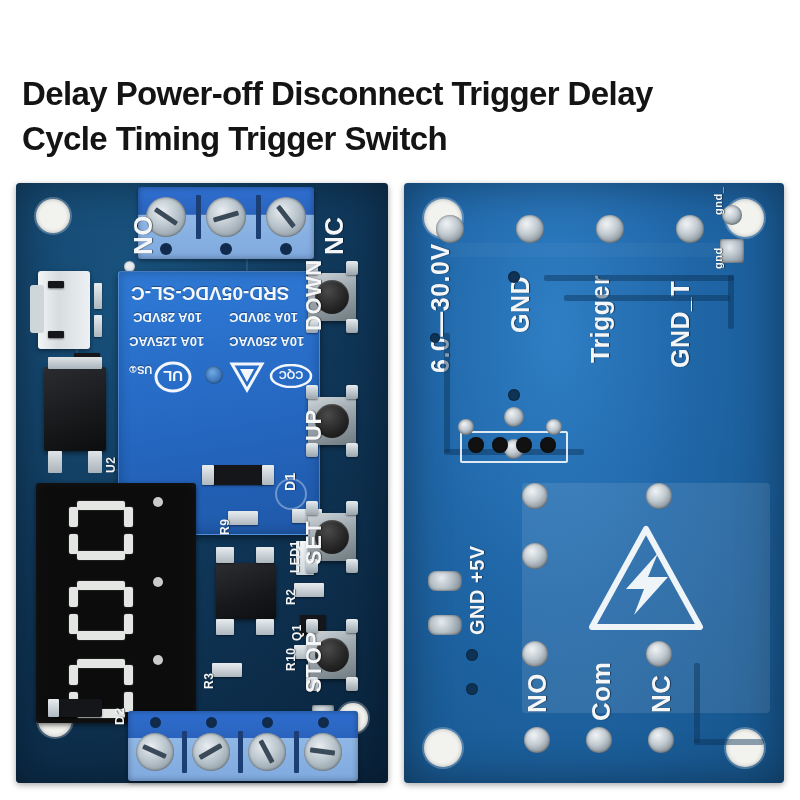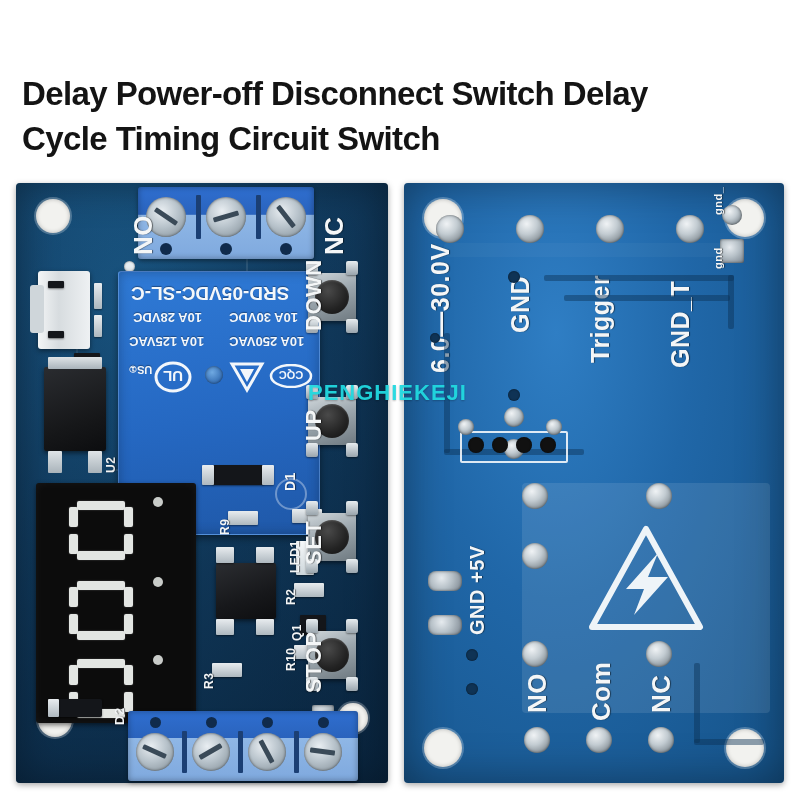--- a/index.html
+++ b/index.html
@@ -151,22 +151,22 @@
     font-family:"Liberation Sans", sans-serif;white-space:nowrap;opacity:.95;
   }
 </style>
 </head>
 <body>
 
 <div class="page">
 
   <div class="hdr">
     <div class="title-sub">
-      <div>Delay Power-off Disconnect Switch Delay</div>
-      <div>Cycle Timing Circuit Switch</div>
+      <div>Delay Power-off Disconnect Trigger Delay</div>
+      <div>Cycle Timing Trigger Switch</div>
     </div>
   </div>
 
   <div class="photo">
 
     <div class="board-l">
 
       <div class="hole" style="left:20px;top:16px;width:34px;height:34px;"></div>
       <div class="hole" style="left:22px;top:520px;width:34px;height:34px;"></div>
       <div class="hole" style="left:322px;top:520px;width:30px;height:30px;"></div>
@@ -437,15 +437,14 @@
       <div class="silk rot90" style="left:242px;top:530px;font-size:26px;">NC</div>
 
       <div class="pad" style="left:120px;top:544px;width:26px;height:26px;"></div>
       <div class="pad" style="left:182px;top:544px;width:26px;height:26px;"></div>
       <div class="pad" style="left:244px;top:544px;width:26px;height:26px;"></div>
 
       <div class="rtrace" style="left:290px;top:480px;width:6px;height:80px;"></div>
       <div class="rtrace" style="left:290px;top:556px;width:70px;height:6px;"></div>
     </div>
 
-    <div class="wm">PENGHIEKEJI</div>
   </div>
 </div>
 
 </body></html>

